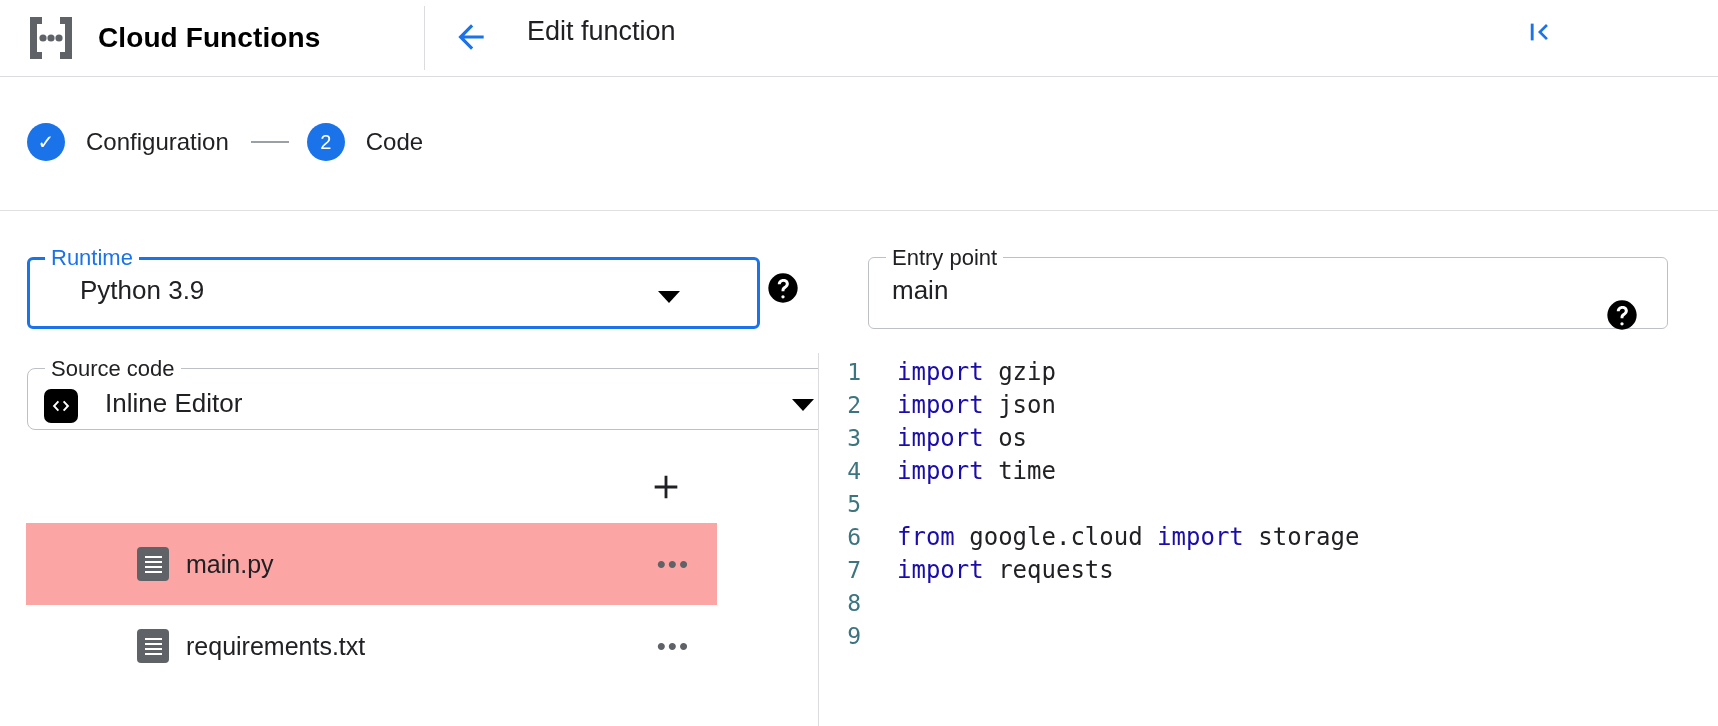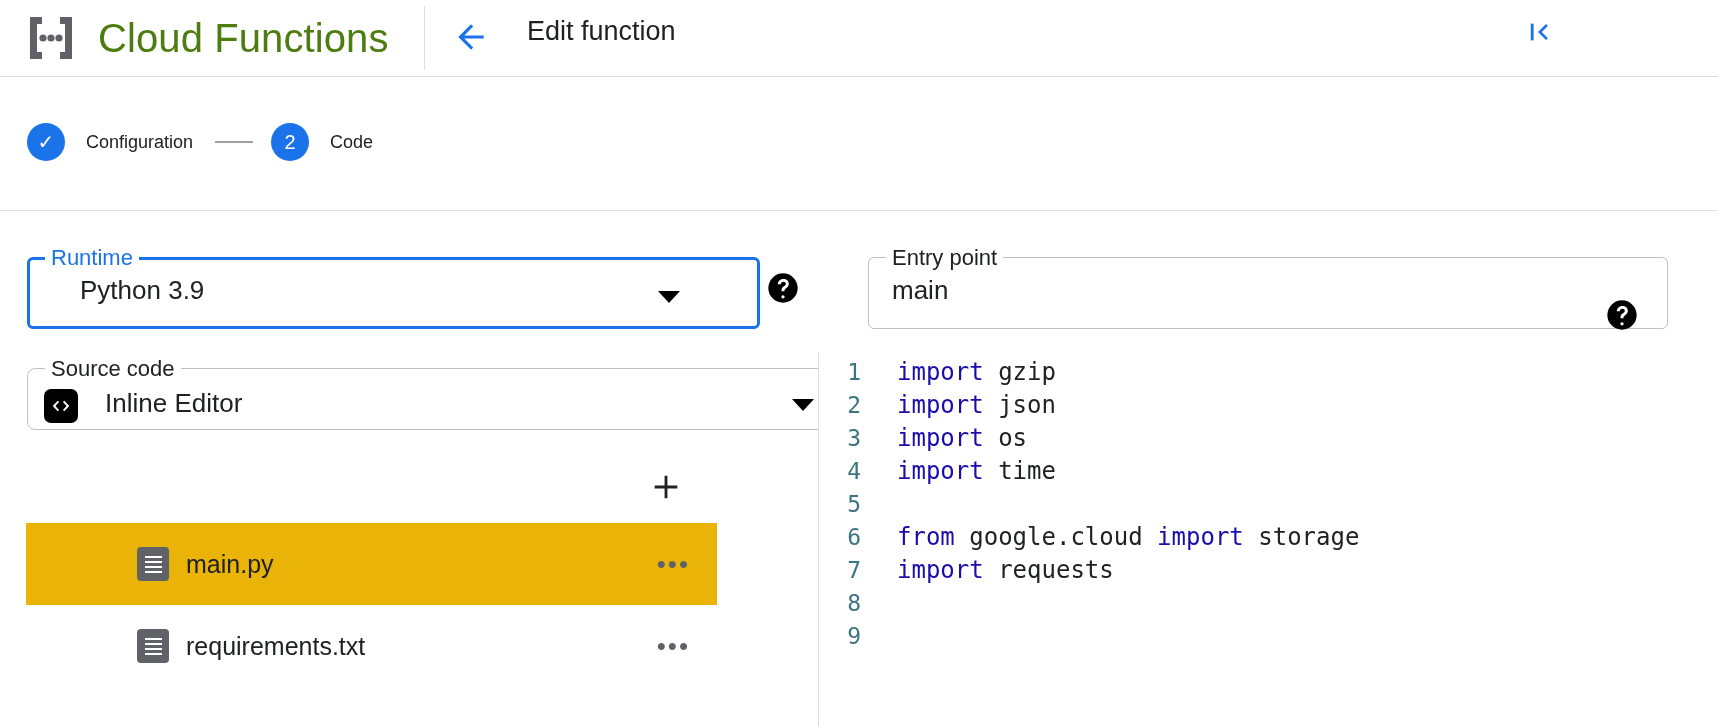--- a/index.html
+++ b/index.html
@@ -18,21 +18,21 @@
     background:#fff;
     border-bottom:1px solid #dadce0;
     box-sizing:border-box;
   }
   #brand{
     position:absolute;left:22px;top:9px;
     display:flex;align-items:center;gap:18px;height:58px;
   }
   #brand-logo{width:58px;height:50px;display:block;}
   #brand-title{
-    font-size:40px;font-weight:400;color:#4d7c0f;letter-spacing:0.1px;
+    font-size:28px;font-weight:700;color:#000000;letter-spacing:0.1px;
     white-space:nowrap;
   }
   #topbar-divider{
     position:absolute;left:424px;top:6px;width:1px;height:64px;background:#dadce0;
   }
   #back-arrow-btn{
     position:absolute;left:447px;top:13px;width:48px;height:48px;
     display:flex;align-items:center;justify-content:center;cursor:pointer;
   }
   #page-heading{
@@ -53,21 +53,21 @@
     position:absolute;left:27px;top:46px;display:flex;align-items:center;
   }
   .step{display:flex;align-items:center;cursor:pointer;}
   .step-circle{
     width:38px;height:38px;border-radius:50%;
     background:#1a73e8;color:#fff;
     display:flex;align-items:center;justify-content:center;
     font-size:20px;font-weight:500;flex:0 0 auto;
   }
   .step-label{
-    margin-left:21px;font-size:18px;font-weight:400;color:#202124;white-space:nowrap;text-align:right;
+    margin-left:21px;font-size:24px;font-weight:400;color:#202124;white-space:nowrap;text-align:right;
   }
   #step-connector{
     width:38px;height:2px;background:#9aa0a6;margin:0 18px 0 22px;
   }
 
   
   #content{position:absolute;left:0;top:211px;width:1718px;height:515px;background:#fff;}
 
   
   .mfield{position:absolute;box-sizing:border-box;}
@@ -120,21 +120,21 @@
     position:absolute;left:645px;top:255px;width:42px;height:42px;
     display:flex;align-items:center;justify-content:center;cursor:pointer;
   }
 
   
   #file-list{position:absolute;left:26px;top:312px;width:691px;}
   .file-row{
     position:relative;height:82px;display:flex;align-items:center;cursor:pointer;
     box-sizing:border-box;
   }
-  .file-row.selected{background:#eab308;}
+  .file-row.selected{background:#fca5a5;}
   .file-icon{
     position:absolute;left:111px;width:32px;height:34px;border-radius:4px;
     background:#5f6368;display:flex;flex-direction:column;
     justify-content:center;align-items:center;gap:3px;
   }
   .file-icon i{display:block;width:17px;height:2px;background:#fff;}
   .file-name{position:absolute;left:160px;font-size:25px;color:#202124;white-space:nowrap;}
   .file-more{
     position:absolute;right:27px;font-size:26px;letter-spacing:2px;color:#5f6368;
     cursor:pointer;line-height:10px;

